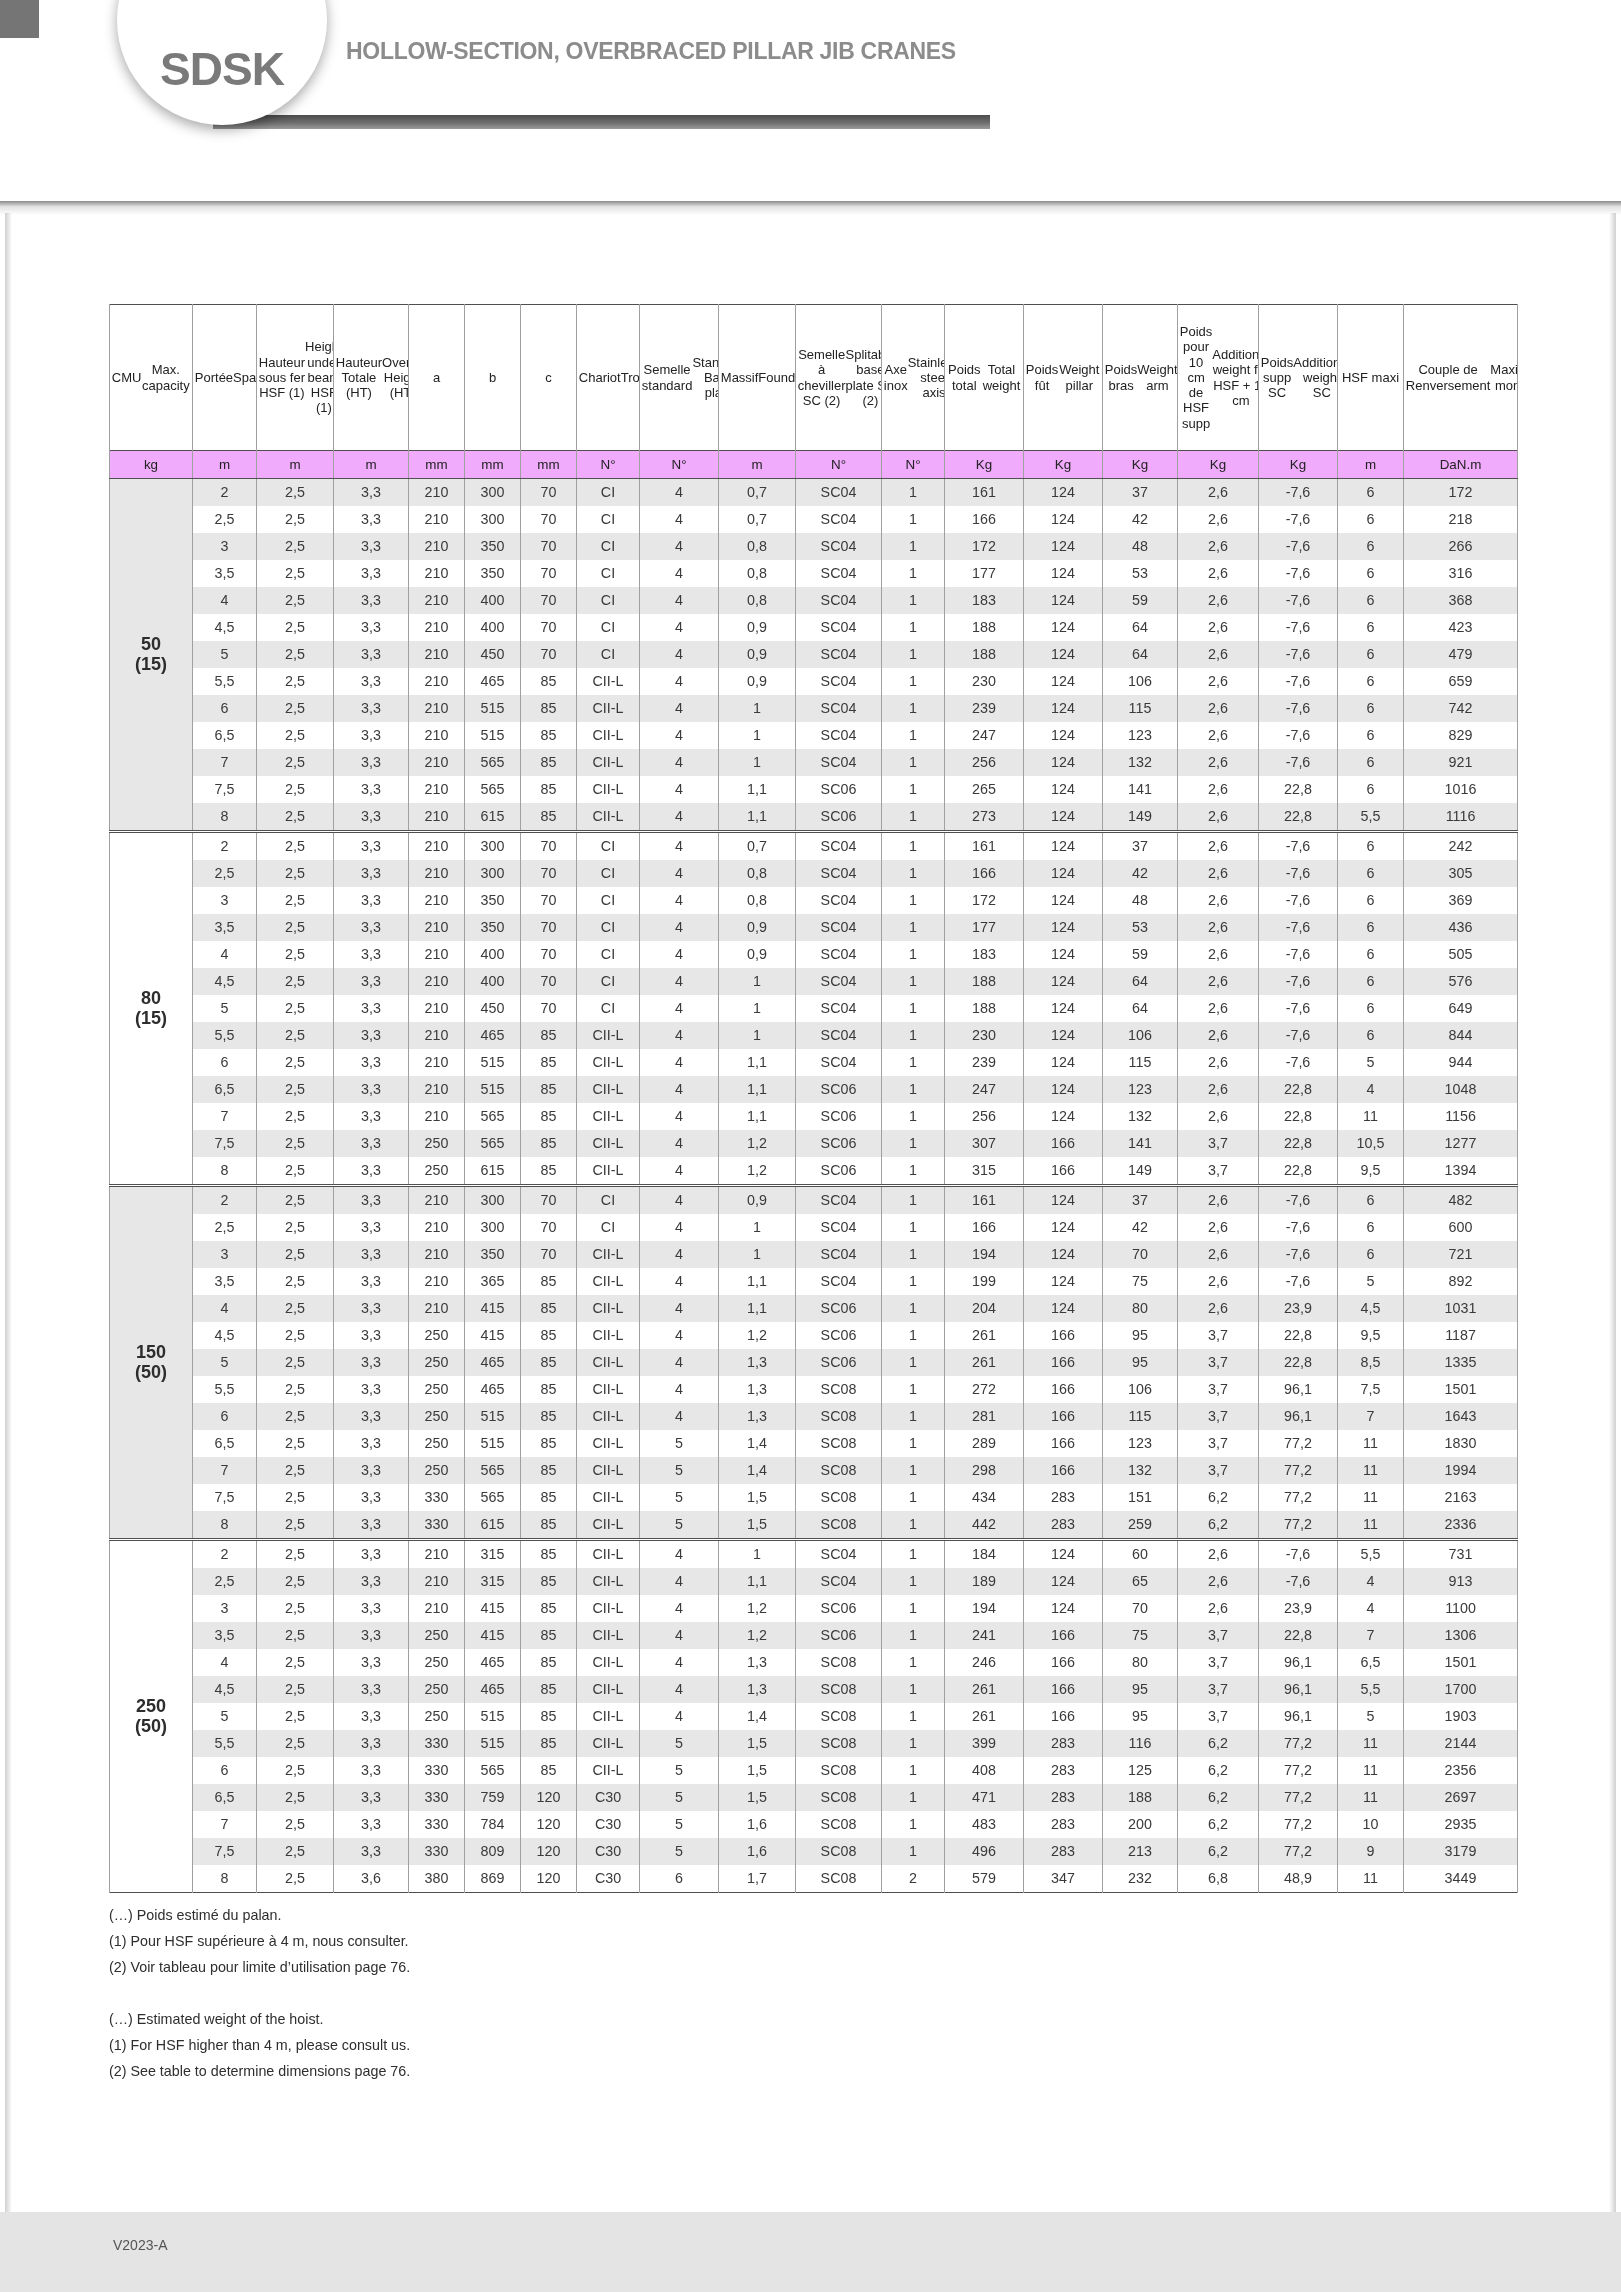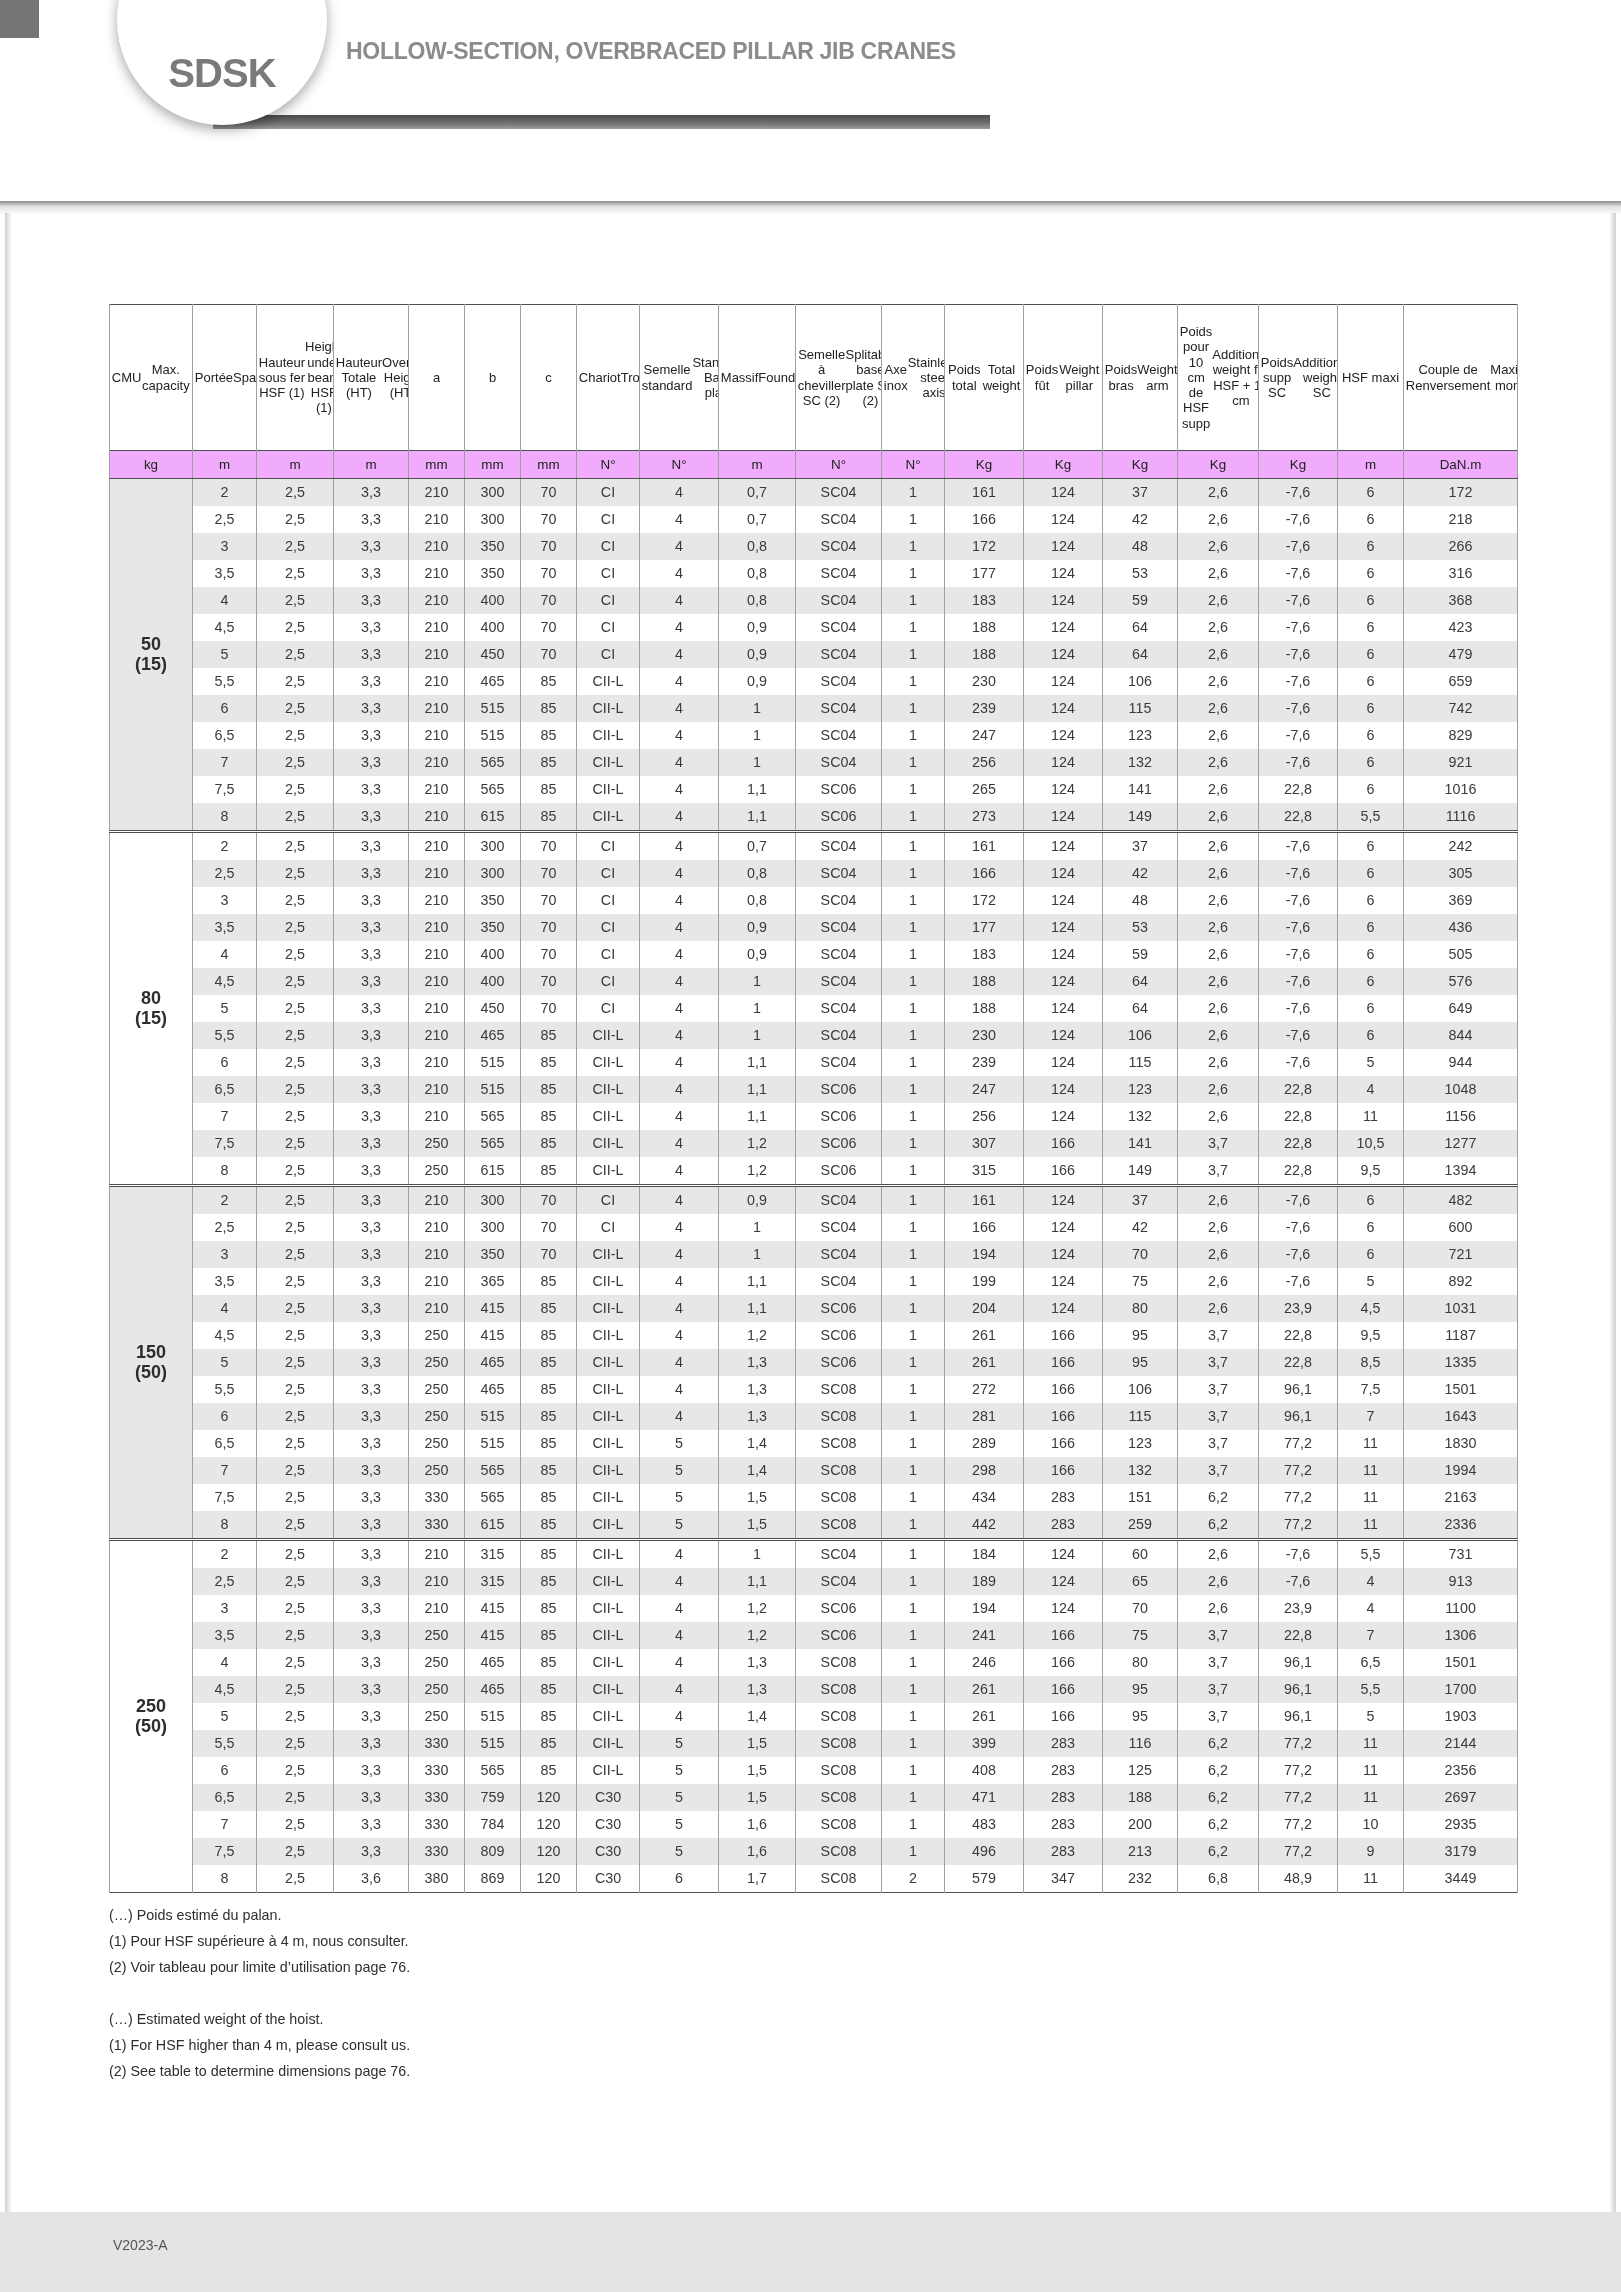--- a/index.html
+++ b/index.html
@@ -9,21 +9,21 @@
     font-family:"Liberation Sans", sans-serif;
     -webkit-font-smoothing:antialiased;
   }
   
   .corner-square{position:absolute;left:0;top:0;width:39px;height:38px;background:#757575;}
   .header-band{position:absolute;left:213px;top:115px;width:777px;height:14.3px;
     background:linear-gradient(180deg,#4c4c4c 0%,#6e6e6e 55%,#9b9b9b 100%);z-index:1;}
   .logo-circle{position:absolute;left:117px;top:-85px;width:210px;height:210px;border-radius:50%;
     background:#ffffff;box-shadow:0 4.5px 12.5px rgba(0,0,0,.35);z-index:2;
     display:flex;align-items:flex-end;justify-content:center;padding-bottom:0;box-sizing:border-box;}
-  .logo-text{font-size:40px;font-weight:700;color:#7a7a7a;letter-spacing:-0.9px;margin-bottom:29px;}
+  .logo-text{font-size:46px;font-weight:700;color:#7a7a7a;letter-spacing:-0.9px;margin-bottom:29px;}
   .page-title{position:absolute;left:346px;top:38px;z-index:3;
     font-size:23px;font-weight:700;color:#8c8c8c;letter-spacing:-0.3px;white-space:nowrap;}
   .page-top-shadow{position:absolute;left:0;top:201px;width:1621px;height:14.3px;
     background:linear-gradient(180deg,rgba(110,110,110,.8) 0%,rgba(170,170,170,.35) 40%,rgba(255,255,255,0) 100%);}
   .page-left-shadow{position:absolute;left:5.4px;top:213px;bottom:81px;width:6.3px;
     background:linear-gradient(90deg,rgba(120,120,120,.35),rgba(255,255,255,0));}
   .page-right-shadow{position:absolute;right:5.4px;top:213px;bottom:81px;width:6.3px;
     background:linear-gradient(270deg,rgba(120,120,120,.35),rgba(255,255,255,0));}
   
   .spec-table{position:absolute;left:109px;top:304px;width:1406px;

